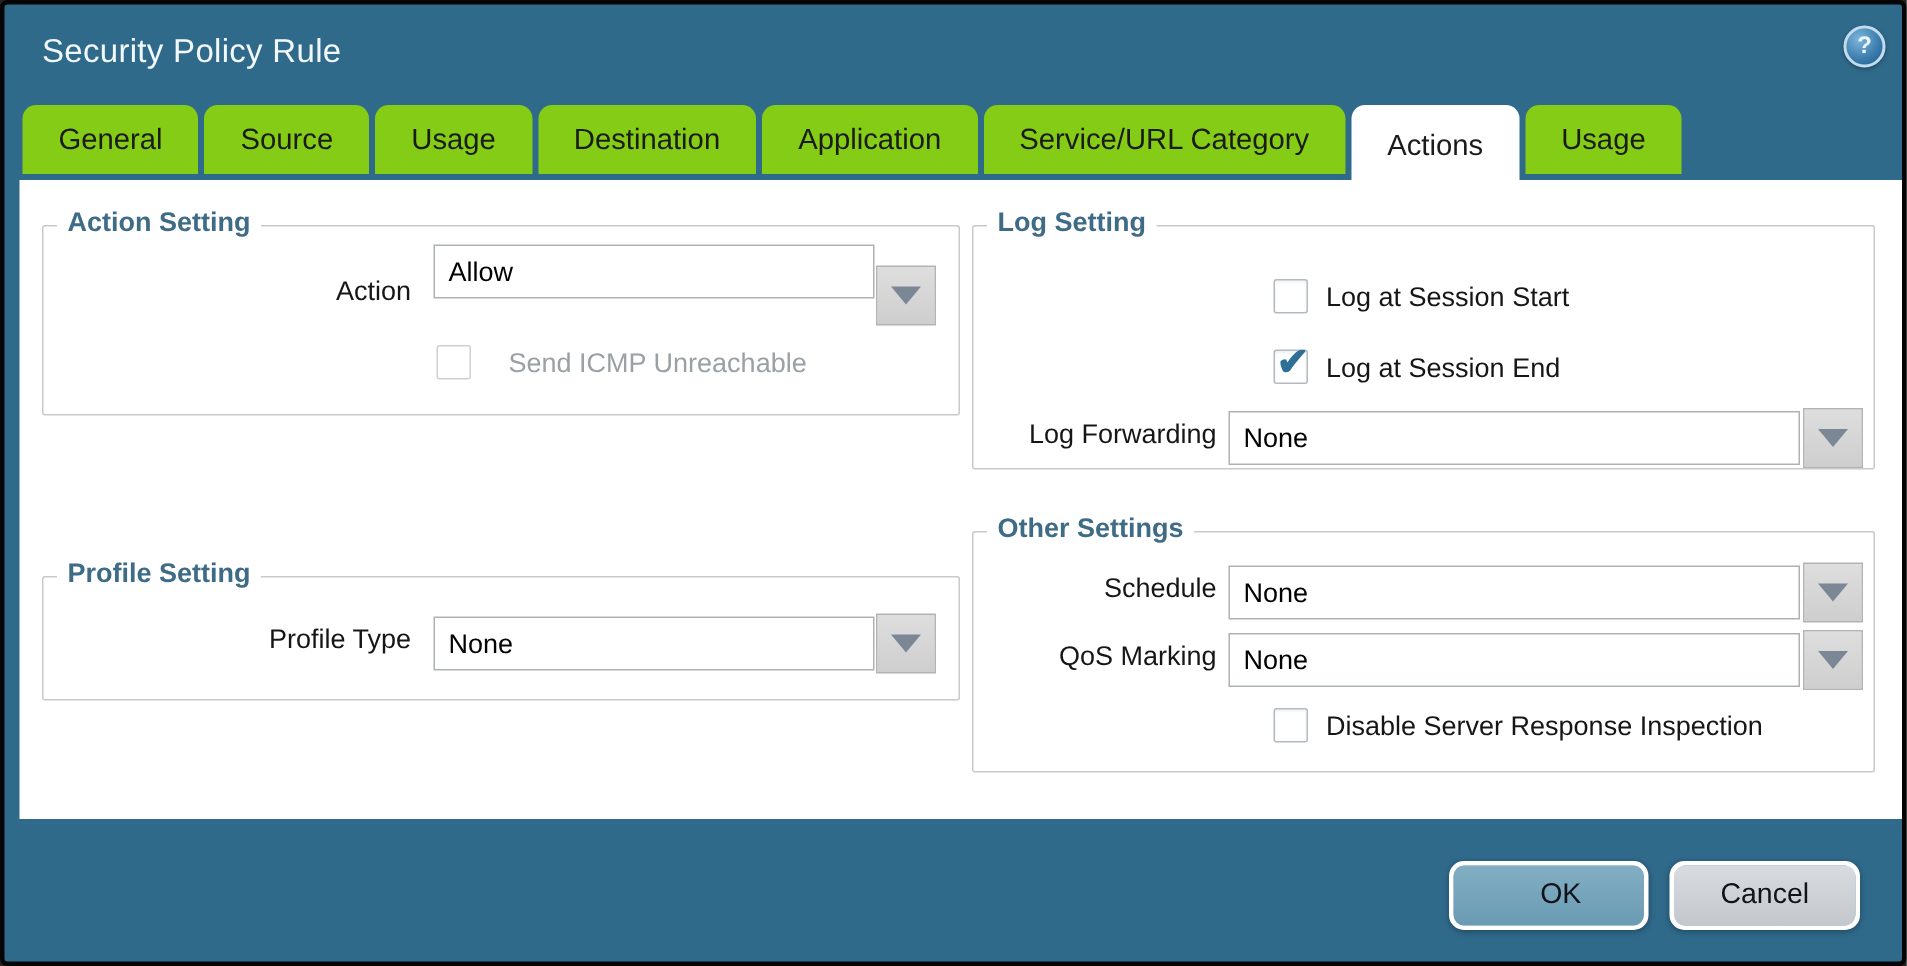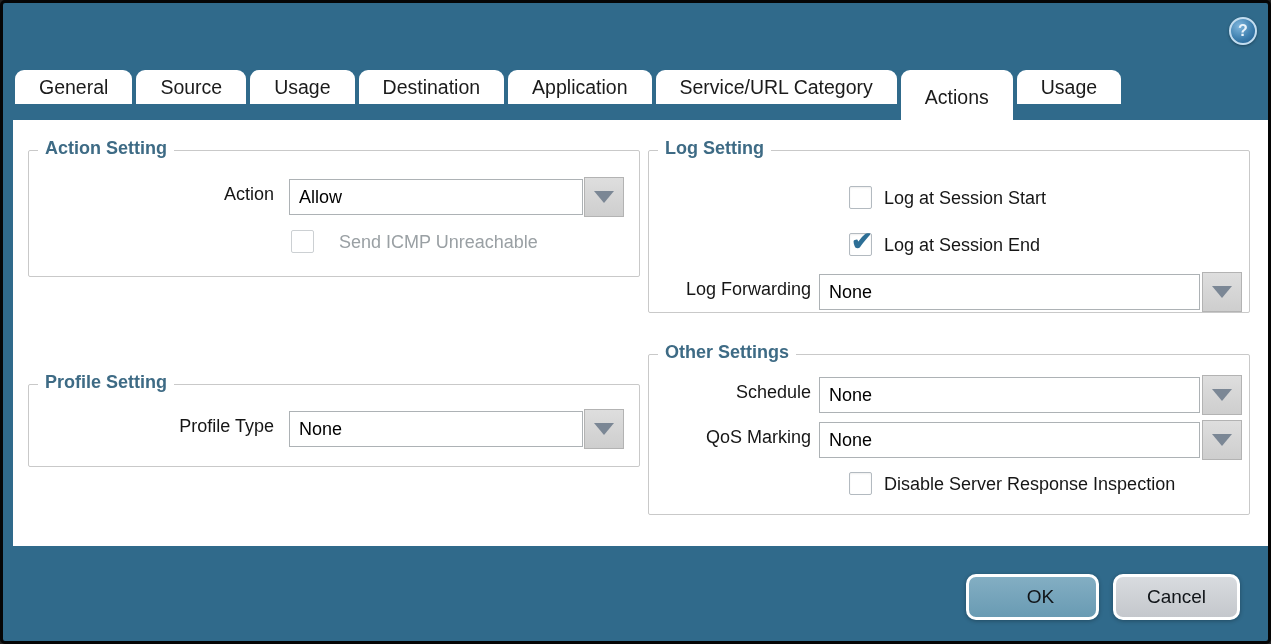--- a/index.html
+++ b/index.html
@@ -17,21 +17,21 @@
     position:absolute;left:1226px;top:14px;width:28px;height:28px;border-radius:50%;
     background:radial-gradient(circle at 35% 30%, #7fb6dd 0%, #3e7fae 55%, #1c5a8c 100%);
     border:2px solid #c2dcef;box-sizing:border-box;cursor:pointer;
     display:flex;align-items:center;justify-content:center;
     box-shadow:0 1px 3px rgba(0,0,0,.35);
   }
   .help-icon span{color:#eaf4fb;font-size:16px;font-weight:bold;line-height:1;}
   
   .tabs{position:absolute;left:12px;top:67px;height:50px;display:flex;gap:4px;z-index:3;}
   .tab{
-    background:#ffffff;border-radius:9px 9px 0 0;padding:0 24px;height:34px;
+    background:#84cc16;border-radius:9px 9px 0 0;padding:0 24px;height:46px;
     display:flex;align-items:center;justify-content:center;
     font-size:19.5px;color:#1b1b1b;cursor:pointer;white-space:nowrap;
   }
   .tab.active{background:#ffffff;height:54px;}
   
   .panel{position:absolute;left:10px;top:117px;width:1251px;height:426px;background:#ffffff;z-index:2;padding-left:23px;}
   
   .fs{position:absolute;border:1px solid #c9c9c9;border-radius:2px;background:#fff;}
   .fs-legend{
     position:absolute;top:-13px;left:9px;background:#fff;padding:0 7px;
@@ -74,41 +74,42 @@
     color:#101418;cursor:pointer;box-shadow:0 1px 4px rgba(0,0,0,.3);
   }
   .btn-ok{left:963px;width:133px;background:linear-gradient(#83aec3,#699bb3);padding-left:22px;}
   .btn-cancel{left:1110px;width:127px;background:linear-gradient(#d8dbdf,#c4c7cc);}
 </style>
 </head>
 <body>
 
 <div class="stage">
 
+  <div class="title-text">Security Policy Rule</div>
   <div class="help-icon">
       <span>?</span>
     </div>
 
   <div class="tabs">
     <div class="tab">General</div>
     <div class="tab">Source</div>
     <div class="tab">Usage</div>
     <div class="tab">Destination</div>
     <div class="tab">Application</div>
     <div class="tab">Service/URL Category</div>
     <div class="tab active">Actions</div>
     <div class="tab">Usage</div>
   </div>
 
   <div class="panel">
 
     <div class="fs fs-action">
       <div class="fs-legend">Action Setting</div>
       <div class="lbl" style="left:0;width:245px;top:33px;">Action</div>
-      <div class="field" style="left:260px;top:28px;width:294px;">
+      <div class="field" style="left:260px;top:12px;width:294px;">
         <span>Allow</span>
       </div>
       <div class="arrow-btn" style="left:555px;top:26px;">
         <span class="tri"></span>
       </div>
       <div class="disabled">
         <span class="cb" style="left:262px;top:79px;"></span>
         <span class="cb-label" style="left:310px;top:81px;">Send ICMP Unreachable</span>
       </div>
     </div>

